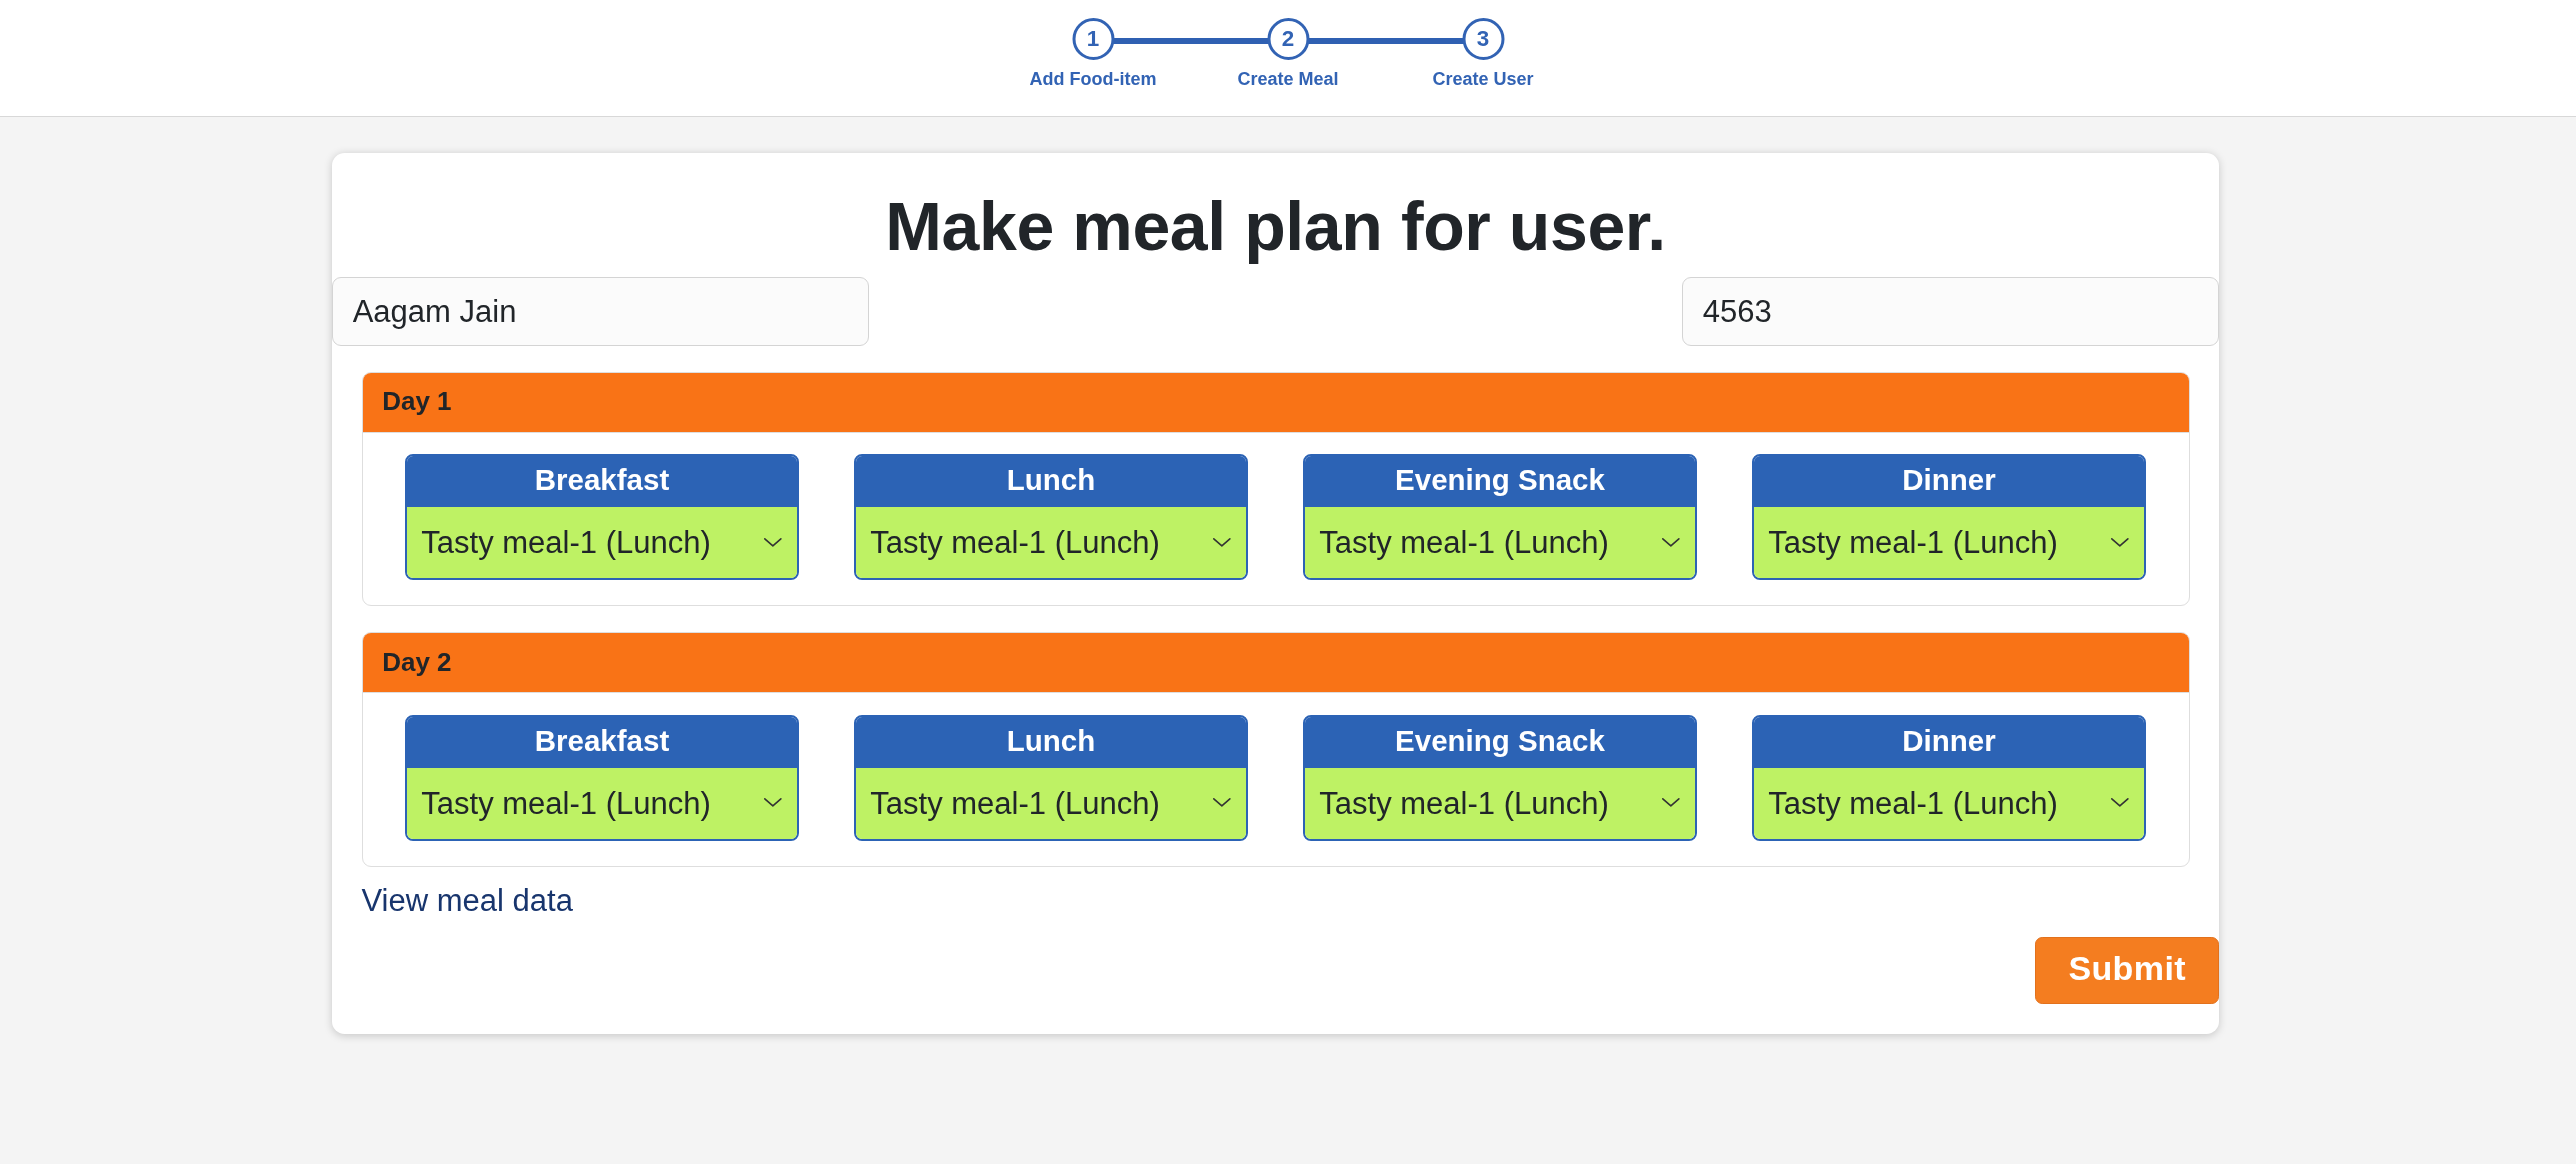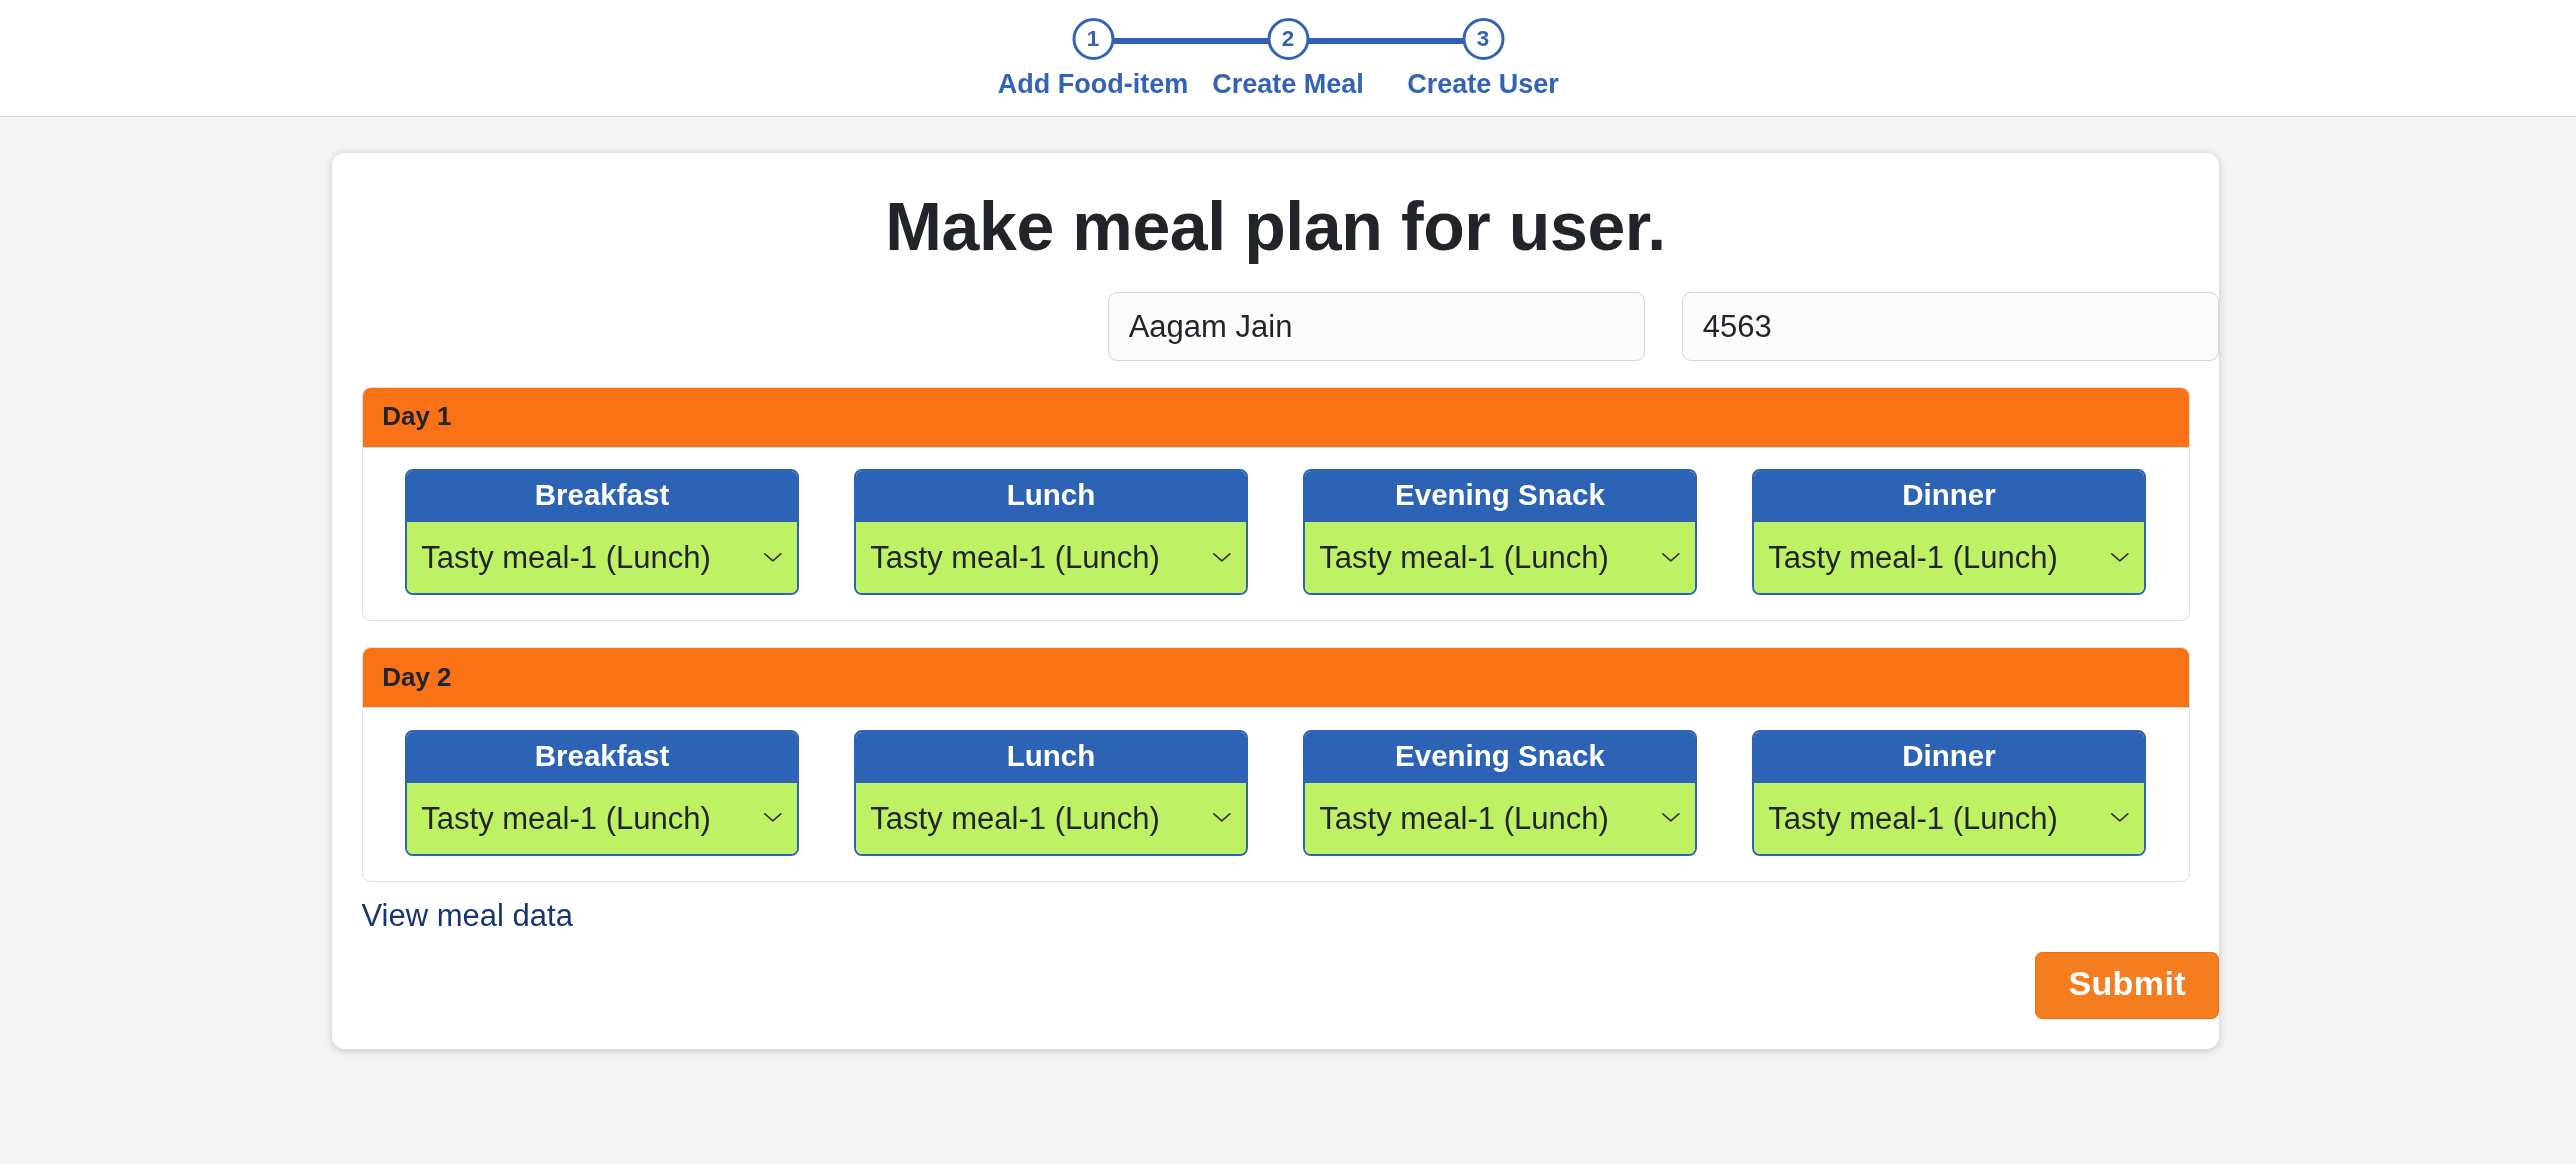--- a/index.html
+++ b/index.html
@@ -60,21 +60,21 @@
     top: 38px;
     left: 50%;
     width: 195px;
     height: 6.3px;
     background: #2f60b2;
     z-index: 1;
   }
   .step:last-child .step-connector { display: none; }
   .step-label {
     margin-top: 9px;
-    font-size: 27px;
+    font-size: 18px;
     font-weight: bold;
     color: #3263b4;
     white-space: nowrap;
   }
 
   
   .page-wrap {
     position: relative;
     width: 100%;
     height: 1047px;
@@ -96,23 +96,23 @@
     text-align: center;
     font-size: 68px;
     font-weight: bold;
     color: #212529;
     letter-spacing: -0.4px;
   }
 
   
   .input-row {
     display: flex;
-    justify-content: flex-end;
+    justify-content: space-between;
     gap: 37px;
-    margin-top: 27px;
+    margin-top: 12px;
   }
   .text-input {
     width: 537px;
     height: 69px;
     border: 0.9px solid #d4d4d4;
     border-radius: 9px;
     background: #fbfbfb;
     font-family: "Liberation Sans", sans-serif;
     font-size: 31px;
     color: #212529;

